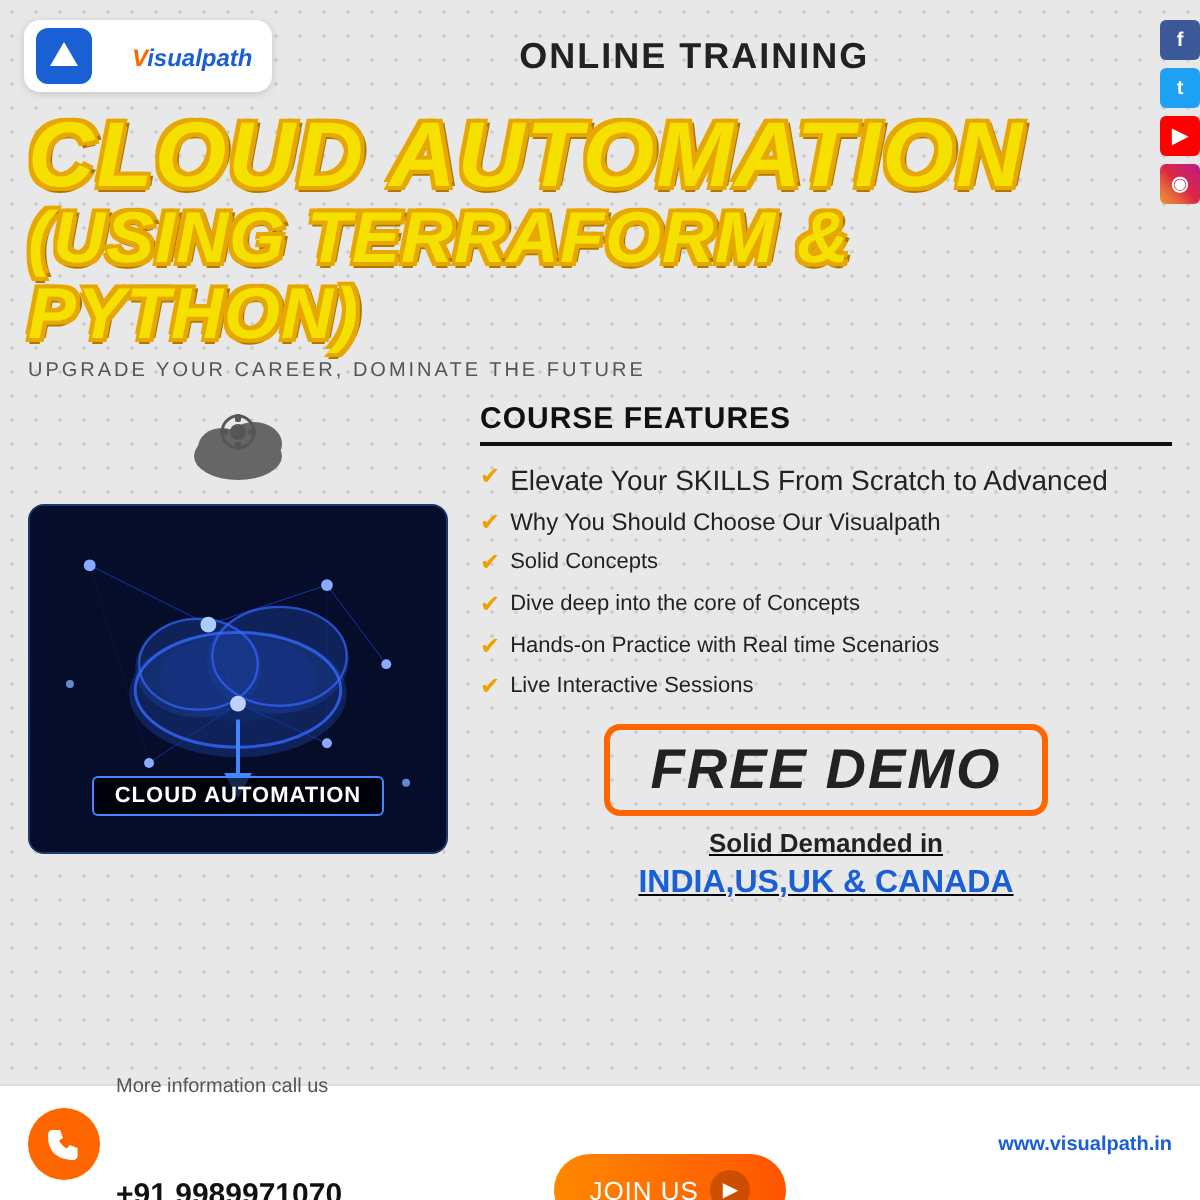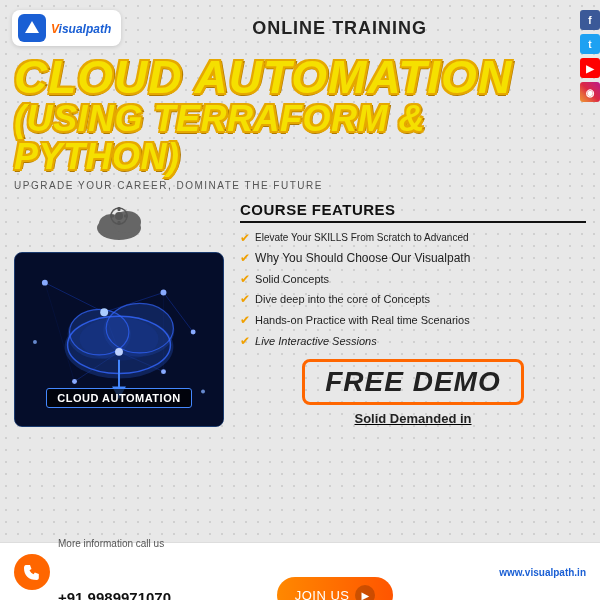--- a/index.html
+++ b/index.html
@@ -29,21 +29,21 @@
       padding: 10px 16px 6px 12px;
       background: transparent;
     }
 
     .logo {
       display: flex;
       align-items: center;
       background: white;
       border-radius: 8px;
       padding: 4px 10px 4px 6px;
-      gap: 5px;
+      gap: 20px;
       box-shadow: 0 1px 4px rgba(0,0,0,0.15);
     }
 
     .logo-icon {
       width: 28px;
       height: 28px;
       background: #1a5fd4;
       border-radius: 6px;
       display: flex;
       align-items: center;
@@ -437,49 +437,50 @@
         <div class="cloud-label">CLOUD AUTOMATION</div>
       </div>
     </div>
 
     <div class="right-col">
       <div class="course-features-title">COURSE FEATURES</div>
 
       <div>
         <div class="feature-item">
           <span class="feature-check">✔</span>
-          <span style="font-size:10px;">Elevate Your SKILLS From Scratch to Advanced</span>
+          <span style="font-size:14px;">Elevate Your SKILLS From Scratch to Advanced</span>
         </div>
         <div class="feature-item">
           <span class="feature-check">✔</span>
           <span style="font-size:12px;">Why You Should Choose Our Visualpath</span>
         </div>
         <div class="feature-item">
           <span class="feature-check">✔</span>
           <span style="font-size:11px;">Solid Concepts</span>
         </div>
         <div class="feature-item">
           <span class="feature-check">✔</span>
           <span style="font-size:11px;">Dive deep into the core of Concepts</span>
         </div>
         <div class="feature-item">
           <span class="feature-check">✔</span>
           <span style="font-size:11px;">Hands-on Practice with Real time Scenarios</span>
         </div>
         <div class="feature-item">
           <span class="feature-check">✔</span>
-          <span style="font-size:11px;font-style:italic;">Live Interactive Sessions</span>
+          <span style="font-size:11px;">Live Interactive Sessions</span>
         </div>
       </div>
 
       <div class="free-demo-section">
         <div class="free-demo-box">
           <span class="free-demo-text">FREE DEMO</span>
         </div>
         <div class="most-demanded">Solid Demanded in</div>
+        <div class="countries">INDIA,US,UK &amp; CANADA</div>
       </div>
     </div>
 
   </div>
 
   <div class="bottom-bar">
     <div class="phone-section">
       <div class="phone-icon-wrap">
         <svg width="18" height="18" viewBox="0 0 18 18" fill="white">
           <path d="M3 2h4l1.5 4-2 1.2c.9 1.8 2.3 3.2 4.1 4.1L11.8 9.5l4 1.5v4c0 1-1 2-2 2C5.5 17 1 12.5 1 5c0-1.5.5-3 2-3z"></path>

